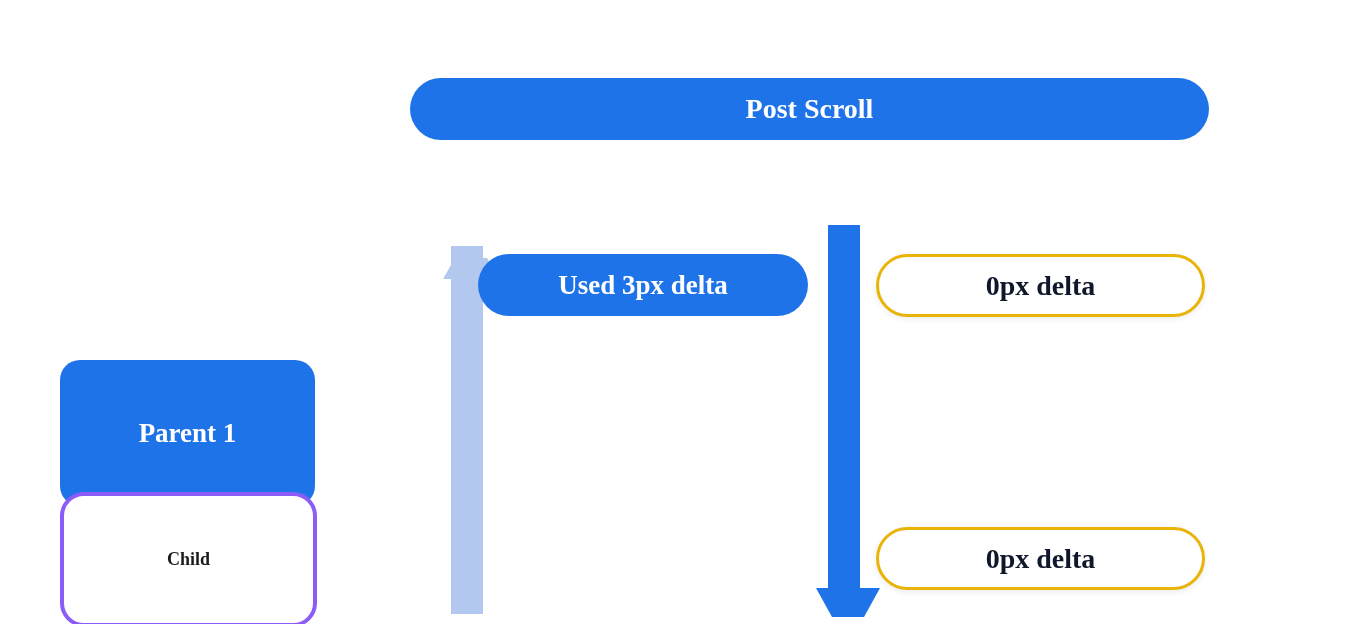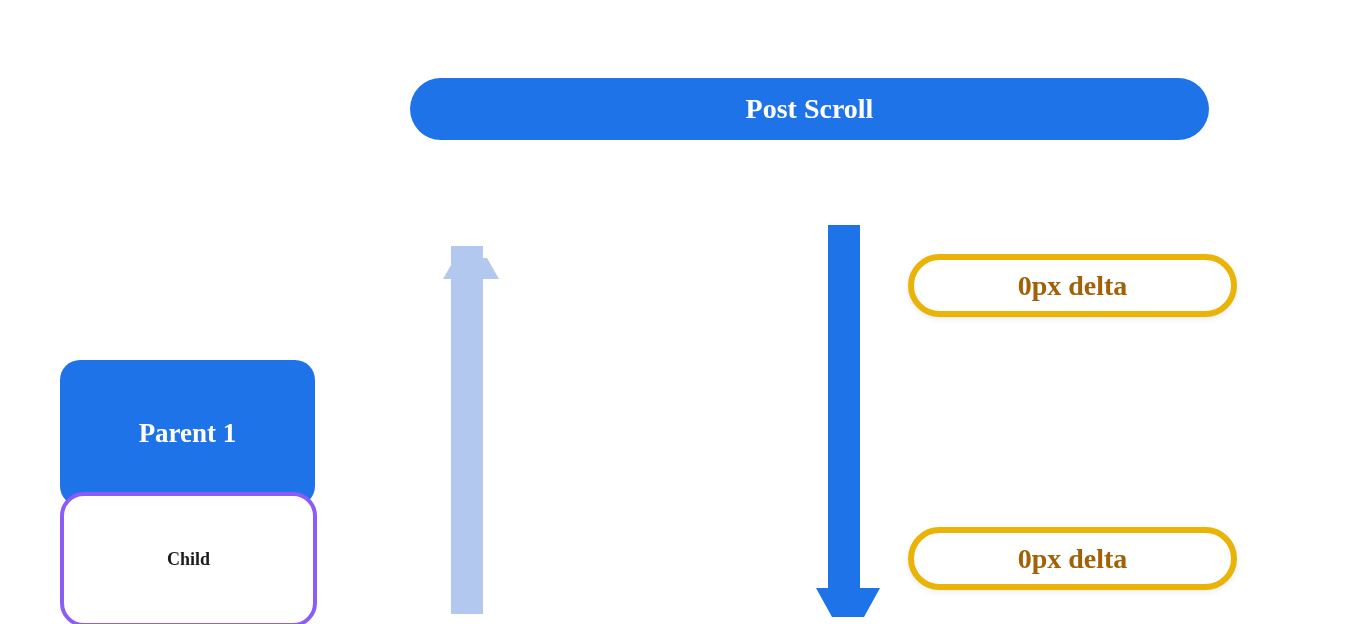--- a/index.html
+++ b/index.html
@@ -67,27 +67,27 @@
     width: 330px; height: 62px;
     border-radius: 31px;
     font-size: 27px;
   }
   .mid-pill-1 { top: 222px; }
   .mid-pill-2 { top: 359px; }
 
   
   .white-pill {
     position: absolute;
-    left: 876px;
+    left: 844px;
     width: 329px; height: 63px;
     background: #ffffff;
-    border: 6px solid #eab308;
+    border: 3px solid #eab308;
     border-radius: 32px;
     box-shadow: 0 2px 6px rgba(0,0,0,0.08);
-    color: #a16207;
+    color: #0f172a;
     font-weight: 600;
     font-size: 28px;
     display: flex;
     align-items: center;
     justify-content: center;
   }
   .white-pill-1 { top: 222px; }
   .white-pill-2 { top: 495px; }
 
   
@@ -130,20 +130,21 @@
 
   <div class="blue-fill parent-box parent-1">Parent 1</div>
 
   <div class="child-box">Child</div>
 
   <div>
     <div class="up-arrow-shaft"></div>
     <div class="up-arrow-head"></div>
   </div>
 
+  <div class="blue-fill mid-pill mid-pill-1">Used 3px delta</div>
 
 
   <div>
     <div class="down-arrow-shaft"></div>
     <div class="down-arrow-head"></div>
   </div>
 
   <div class="white-pill white-pill-1">0px delta</div>
 
   <div class="white-pill white-pill-2">0px delta</div>

